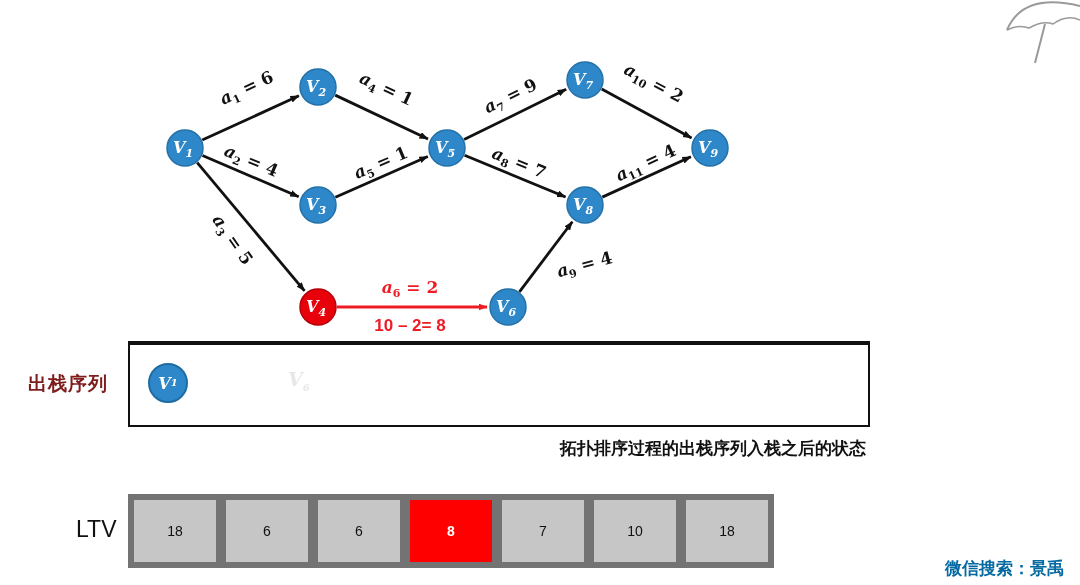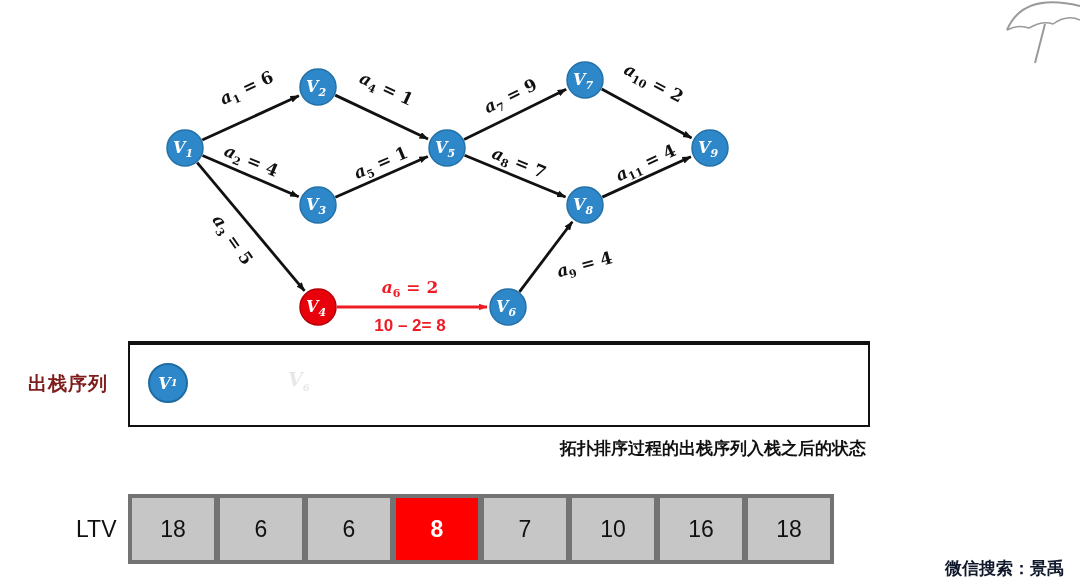--- a/index.html
+++ b/index.html
@@ -28,26 +28,26 @@
     position:absolute;color:#e7e7e7;
     font-family:"DejaVu Serif",serif;font-style:italic;font-weight:bold;font-size:19px;
   }
   .caption{
     position:absolute;left:128px;top:437px;width:738px;text-align:right;
     font-weight:bold;font-size:17px;color:#111;
   }
   .ltv-label{position:absolute;left:76px;top:516px;font-size:23px;color:#111;font-weight:normal;}
   .ltv-row{position:absolute;left:128px;top:494px;display:flex;}
   .ltv-cell{
-    width:82px;height:62px;background:#c6c6c6;border:4px solid #737373;margin-left:-2px;
-    display:flex;align-items:center;justify-content:center;font-size:23px;color:#111;
+    width:82px;height:62px;background:#c6c6c6;border:6px solid #737373;margin-left:-2px;
+    display:flex;align-items:center;justify-content:center;font-size:14px;color:#111;
   }
   .ltv-cell:first-child{margin-left:0;}
   .ltv-cell.hl{background:#ff0000;color:#ffffff;font-weight:bold;}
-  .watermark{position:absolute;right:16px;bottom:5px;font-weight:bold;font-size:17px;color:#0f172a;margin-top:17px;}
+  .watermark{position:absolute;right:16px;bottom:5px;font-weight:bold;font-size:17px;color:#0369a1;margin-top:17px;}
 </style>
 </head>
 <body>
 
 <svg id="graph-svg" width="1080" height="340" viewBox="0 0 1080 340">
     <defs>
       <marker id="arrow-dark" markerWidth="12" markerHeight="10" refX="8.5" refY="3.5" orient="auto" markerUnits="userSpaceOnUse">
         <path d="M0,0 L9,3.5 L0,7 Z" fill="#111111"></path>
       </marker>
       <marker id="arrow-red" markerWidth="12" markerHeight="10" refX="8.5" refY="3.5" orient="auto" markerUnits="userSpaceOnUse">
@@ -134,17 +134,16 @@
 <div class="caption">拓扑排序过程的出栈序列入栈之后的状态</div>
 
 <div class="ltv-label">LTV</div>
 <div class="ltv-row" id="ltv-row">
     <div class="ltv-cell">18</div>
     <div class="ltv-cell">6</div>
     <div class="ltv-cell">6</div>
     <div class="ltv-cell hl" style="background: rgb(255, 0, 0);">8</div>
     <div class="ltv-cell">7</div>
     <div class="ltv-cell">10</div>
-    <div class="ltv-cell">16</div>
     <div class="ltv-cell">18</div>
   </div>
 
 <div class="watermark">微信搜索：景禹</div>
 
 </body></html>

